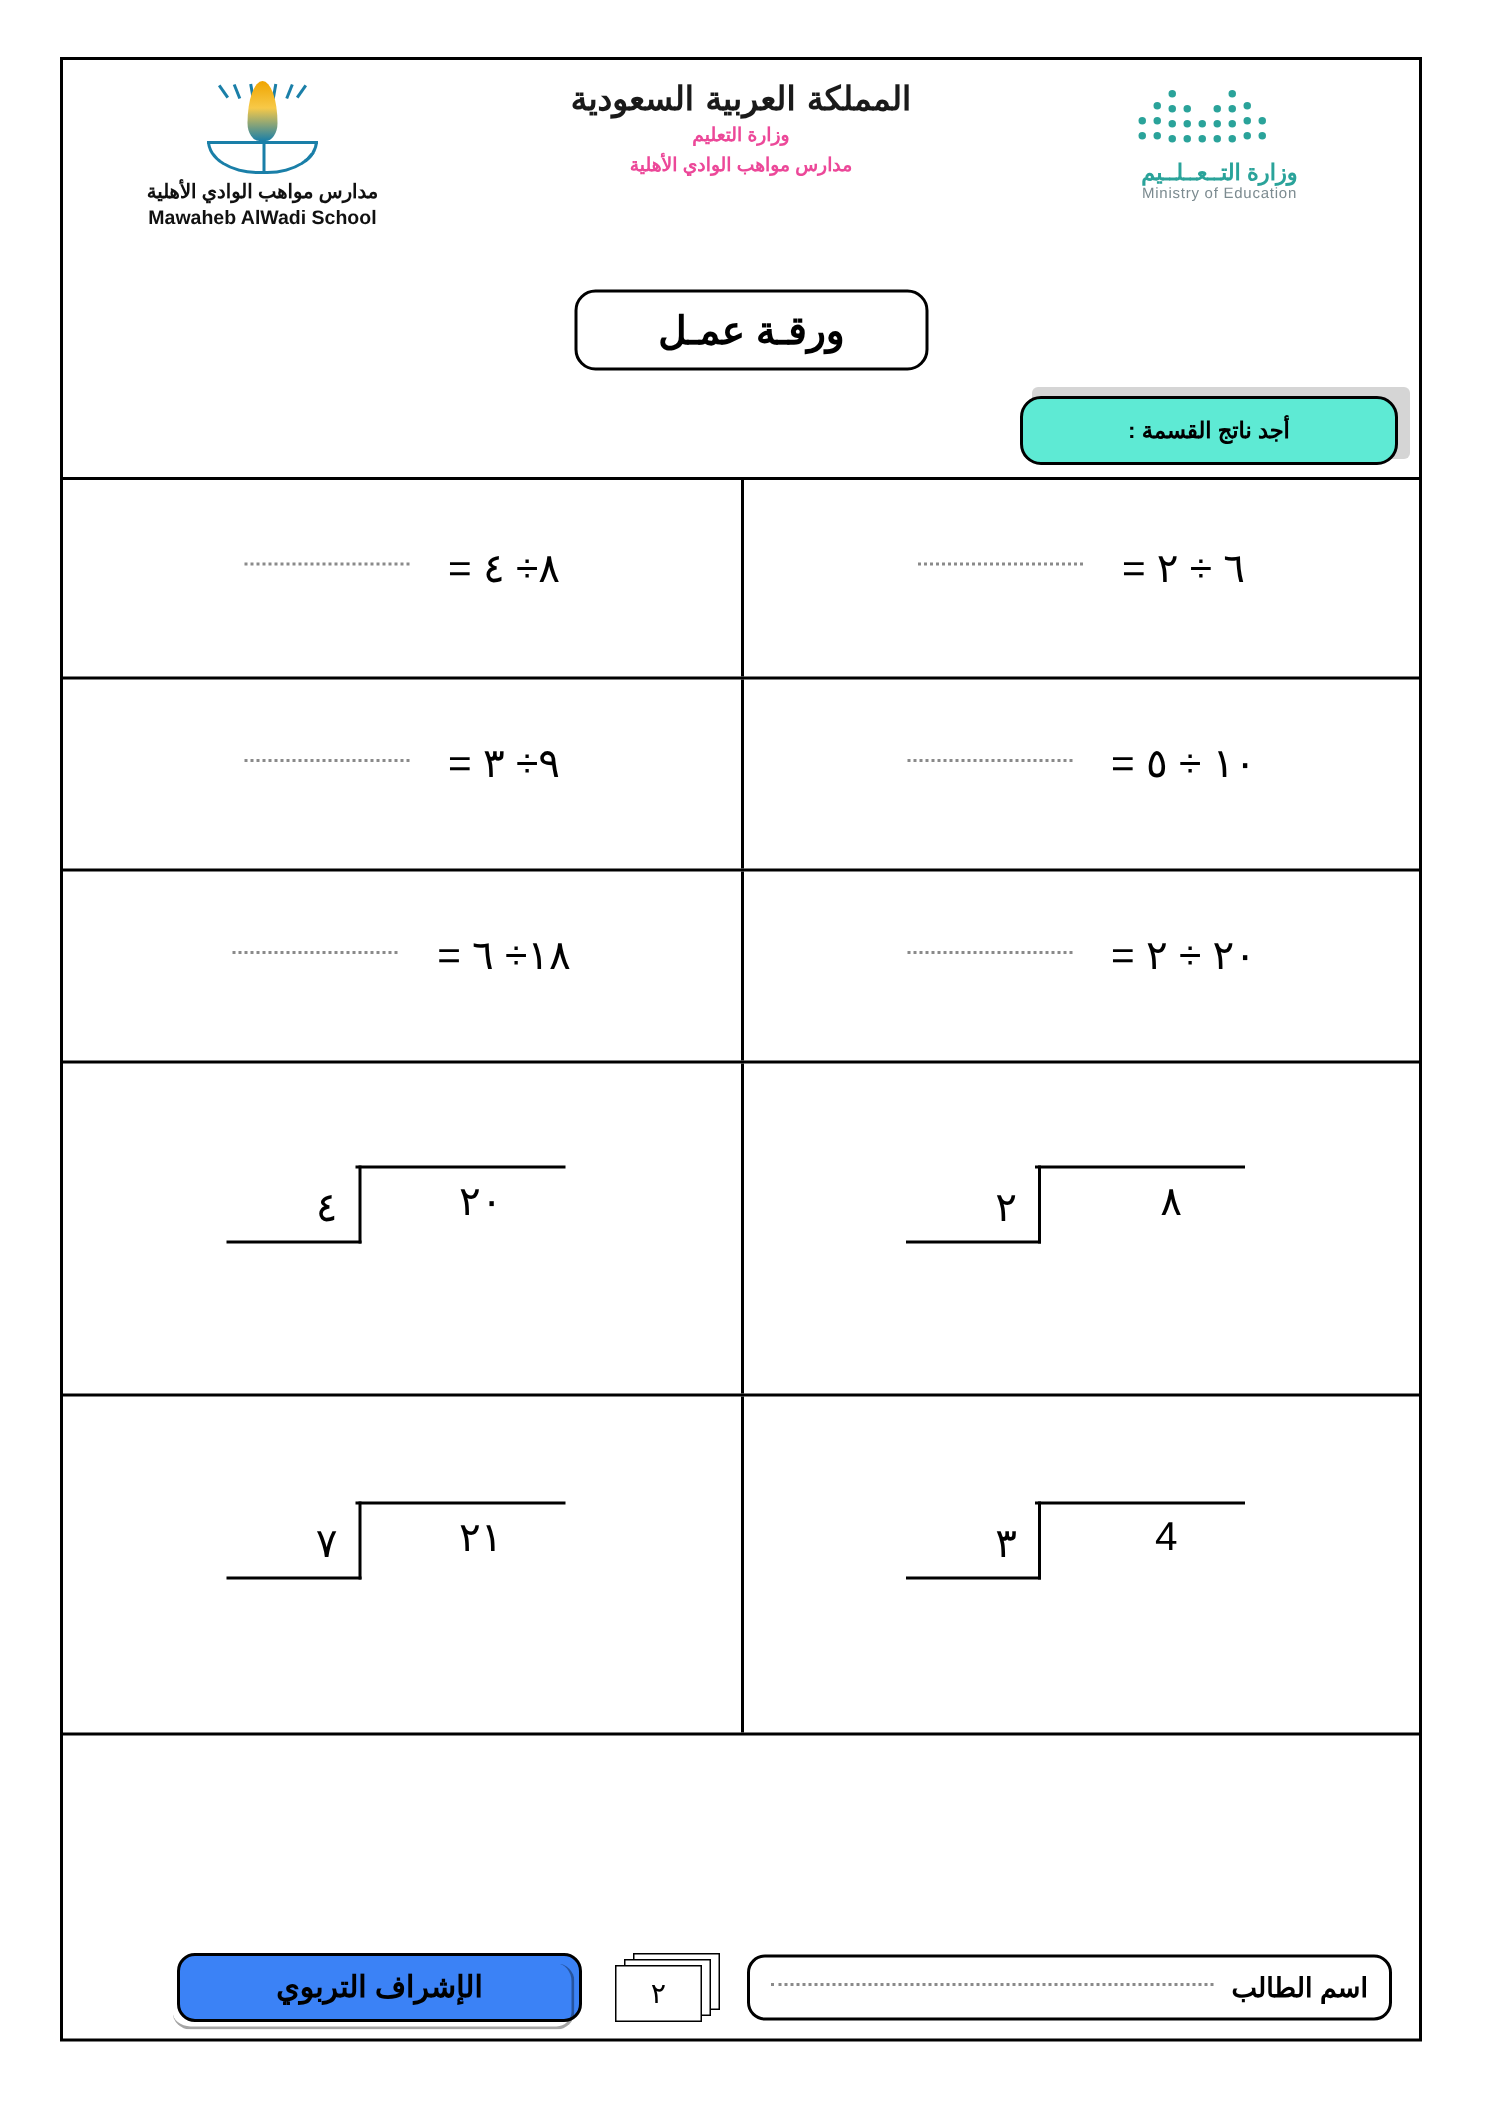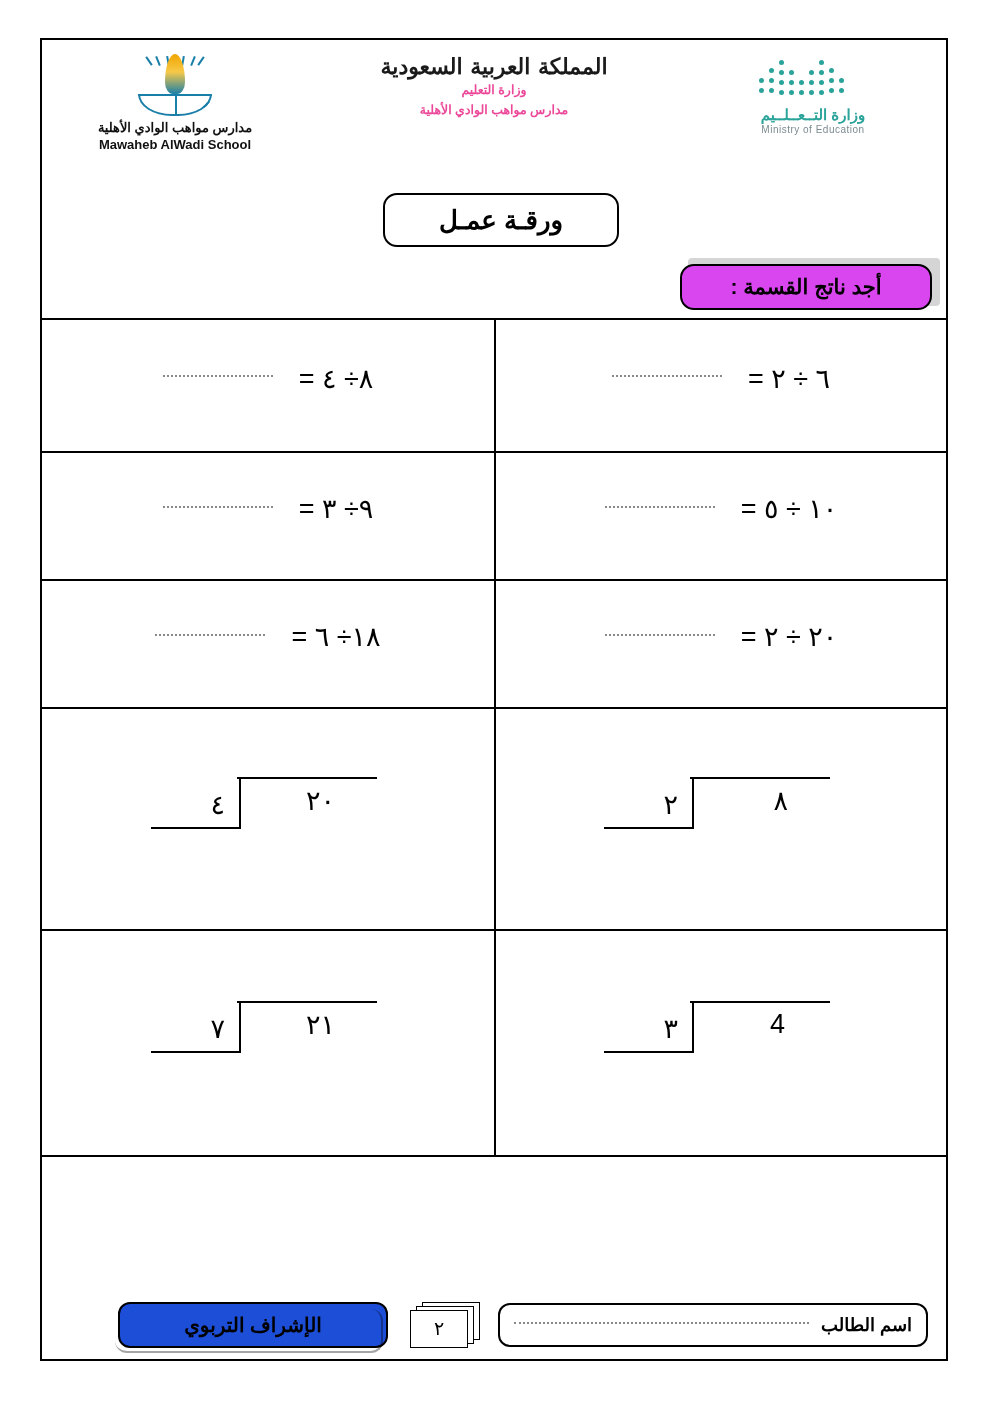--- a/index.html
+++ b/index.html
@@ -199,25 +199,25 @@
     border-radius: 4px;
   }
   .instruction-pill {
     position: absolute;
     top: 264px;
     right: 60px;
     width: 252px;
     height: 46px;
     border: 2px solid #000;
     border-radius: 14px;
-    background: #d946ef;
+    background: #5eead4;
     display: flex;
     align-items: center;
     justify-content: center;
-    font-size: 21px;
+    font-size: 15px;
     font-weight: bold;
     box-sizing: border-box;
   }
 
   
   .grid {
     position: absolute;
     left: 42px;
     top: 318px;
     width: 904px;
@@ -376,21 +376,21 @@
     border: 2px solid #000;
     border-radius: 12px;
     display: flex;
     align-items: center;
     justify-content: center;
     font-size: 20px;
     font-weight: bold;
     letter-spacing: 1px;
     box-sizing: border-box;
     position: relative;
-    background: #1d4ed8;
+    background: #3b82f6;
   }
   .footer-supervision:after {
     content: "";
     position: absolute;
     left: -5px;
     top: 5px;
     width: 100%;
     height: 100%;
     border-right: 2px solid #000;
     border-bottom: 2px solid #000;

